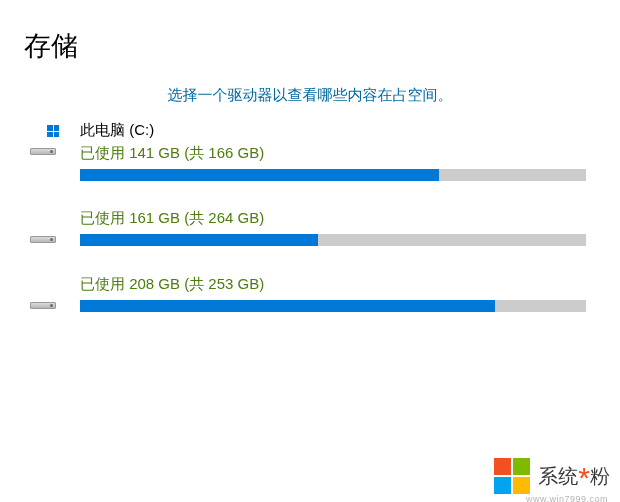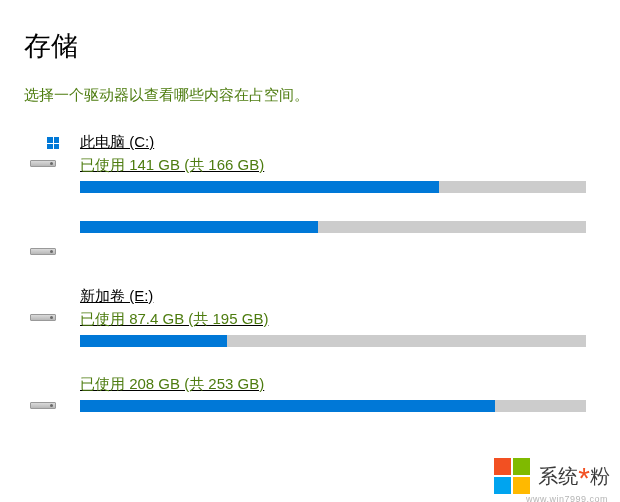--- a/index.html
+++ b/index.html
@@ -20,22 +20,23 @@
       padding: 28px 24px 12px 24px;
     }
     .page-title {
       font-size: 27px;
       font-weight: 400;
       margin-bottom: 22px;
       color: #000;
     }
     .page-subtitle {
       font-size: 15px;
-      color: #4d7c0f;
-      margin-bottom: 28px;
+      color: #0369a1;
+      margin-bottom: 16px;
+      text-align: center;
     }
     .drive-list {
       margin-left: 6px;
     }
     .drive-item {
       display: flex;
       align-items: flex-start;
       margin-bottom: 28px;
       cursor: pointer;
     }
@@ -77,21 +78,20 @@
       grid-template-columns: 1fr 1fr;
       grid-template-rows: 1fr 1fr;
       gap: 1px;
     }
     .drive-icon.has-win .win-logo span {
       background: #0078d7;
     }
     .drive-info {
       flex: 1;
       padding-right: 10px;
-      text-decoration: underline;
     }
     .drive-name {
       font-size: 15px;
       color: #000;
       margin-bottom: 4px;
     }
     .drive-usage {
       font-size: 15px;
       color: #4d7c0f;
       margin-bottom: 6px;
@@ -175,38 +175,27 @@
           <div class="progress-fill" style="width:71%"></div>
         </div>
       </div>
     </div>
 
     <div class="drive-item">
       <div class="drive-icon">
         <div class="hdd"></div>
       </div>
       <div class="drive-info">
+        <div class="drive-usage">已使用 161 GB (共 264 GB)</div>
         <div class="progress-track">
           <div class="progress-fill" style="width:47%"></div>
         </div>
       </div>
     </div>
 
-    <div class="drive-item">
-      <div class="drive-icon">
-        <div class="hdd"></div>
-      </div>
-      <div class="drive-info">
-        <div class="drive-name">新加卷 (E:)</div>
-        <div class="drive-usage">已使用 87.4 GB (共 195 GB)</div>
-        <div class="progress-track">
-          <div class="progress-fill" style="width:29%"></div>
-        </div>
-      </div>
-    </div>
 
     <div class="drive-item">
       <div class="drive-icon">
         <div class="hdd"></div>
       </div>
       <div class="drive-info">
         <div class="drive-usage">已使用 208 GB (共 253 GB)</div>
         <div class="progress-track">
           <div class="progress-fill" style="width:82%"></div>
         </div>

